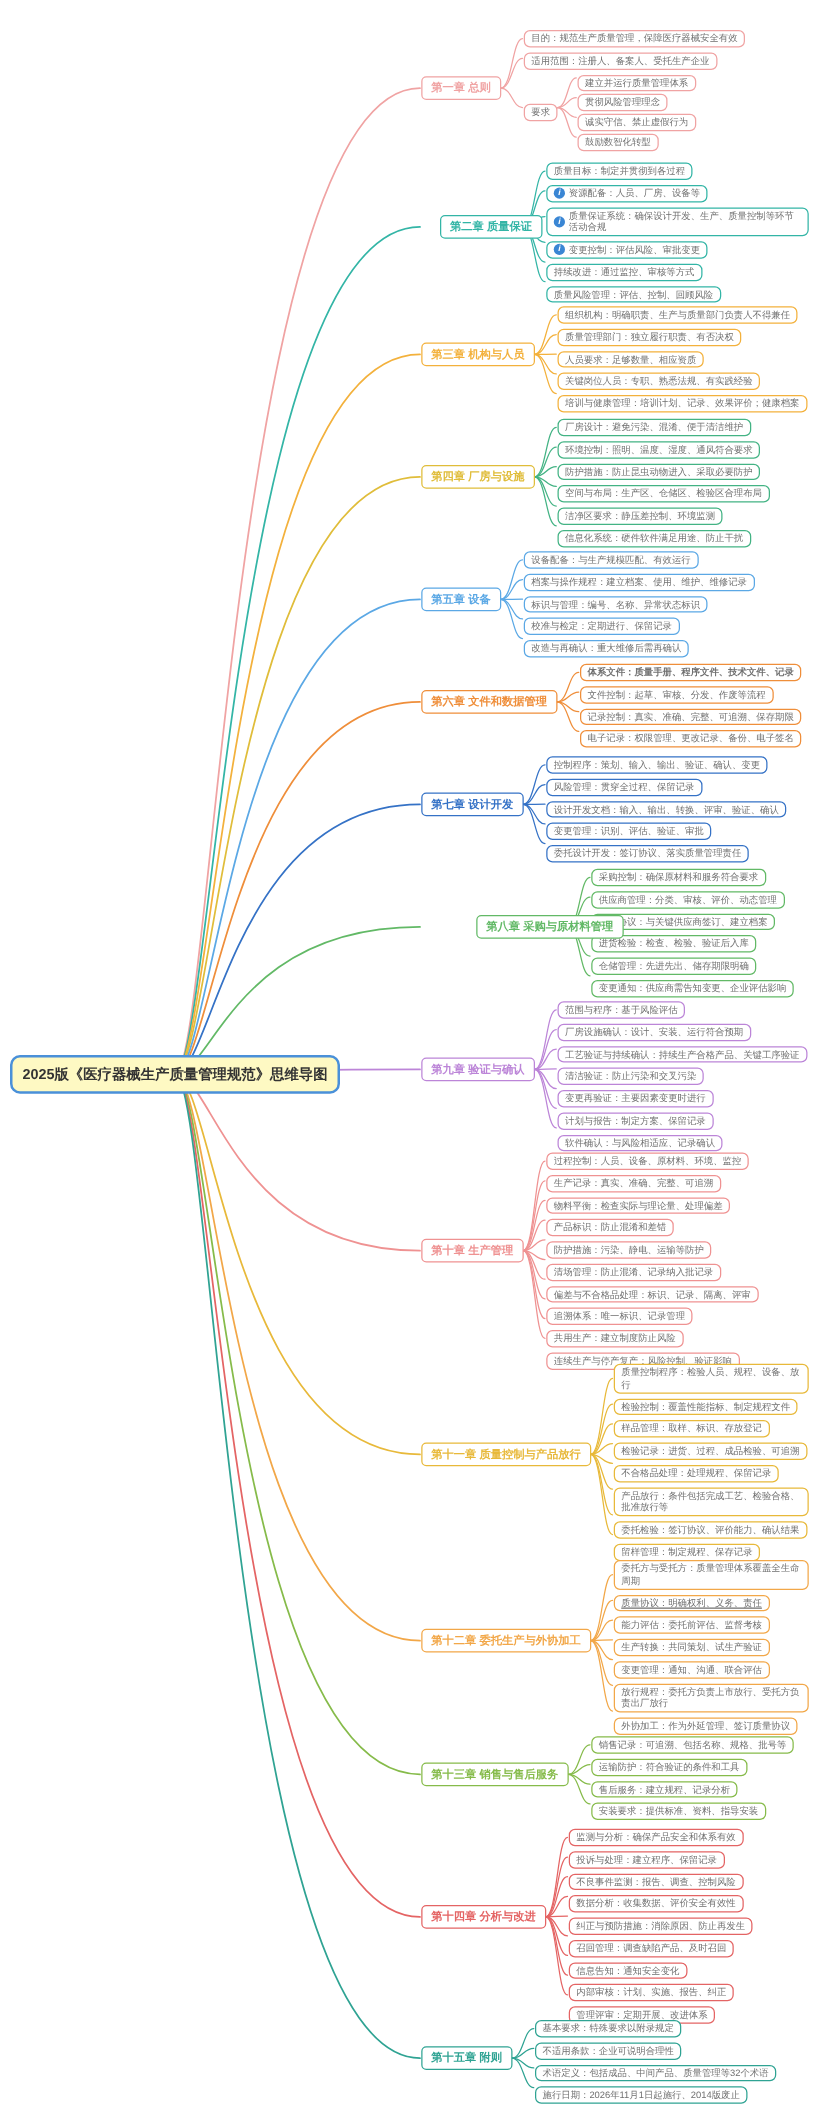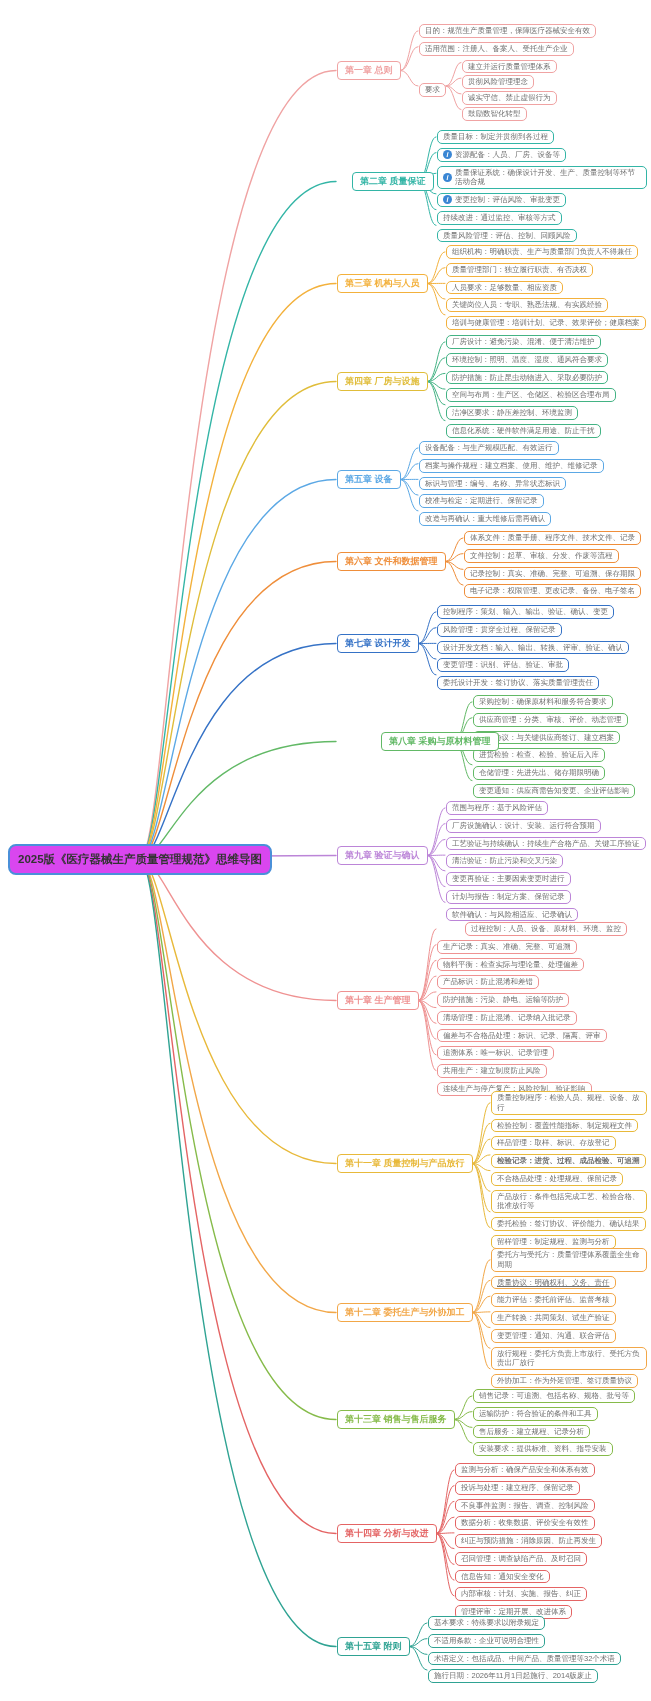--- a/index.html
+++ b/index.html
@@ -7,21 +7,21 @@
     position: relative;
     width: 651px;
     height: 1701px;
     overflow: hidden;
     background: #ffffff;
     font-family: "Liberation Sans", sans-serif;
   }
   #links { position: absolute; left: 0; top: 0; }
   #root-node {
     position: absolute;
-    background: #d946ef;
+    background: #fef9c3;
     border: 2px solid #4a90d9;
     border-radius: 8px;
     padding: 6px 8px;
     font-size: 11.5px;
     font-weight: bold;
     color: #333333;
     white-space: nowrap;
     width: max-content;
     z-index: 5;
   }
@@ -341,21 +341,21 @@
       </div>
       <div class="row">
         <div class="box" style="border-color: rgb(91, 168, 229);">
           <span>改造与再确认：重大维修后需再确认</span>
         </div>
       </div>
     </div>
     <div class="chapter" style="border-color: rgb(91, 168, 229); color: rgb(91, 168, 229); left: 337px; top: 470px;">第五章 设备</div>
     <div class="block" style="left: 464px; width: 183px; top: 531px;">
       <div class="row">
-        <div class="box" style="border-color: rgb(239, 142, 58);">
+        <div class="box" style="border-color: rgb(239, 142, 58); font-weight: bold;">
           <span>体系文件：质量手册、程序文件、技术文件、记录</span>
         </div>
       </div>
       <div class="row">
         <div class="box" style="border-color: rgb(239, 142, 58);">
           <span>文件控制：起草、审核、分发、作废等流程</span>
         </div>
       </div>
       <div class="row">
         <div class="box" style="border-color: rgb(239, 142, 58);">
@@ -463,21 +463,21 @@
       </div>
       <div class="row">
         <div class="box" style="border-color: rgb(188, 133, 216);">
           <span>软件确认：与风险相适应、记录确认</span>
         </div>
       </div>
     </div>
     <div class="chapter" style="border-color: rgb(188, 133, 216); color: rgb(188, 133, 216); left: 337px; top: 846px;">第九章 验证与确认</div>
     <div class="block" style="left: 437px; width: 210px; top: 922px;">
       <div class="row">
-        <div class="box" style="border-color: rgb(239, 146, 146); margin-left: 28px;">
+        <div class="box" style="border-color: rgb(239, 146, 146);">
           <span>过程控制：人员、设备、原材料、环境、监控</span>
         </div>
       </div>
       <div class="row">
         <div class="box" style="border-color: rgb(239, 146, 146);">
           <span>生产记录：真实、准确、完整、可追溯</span>
         </div>
       </div>
       <div class="row">
         <div class="box" style="border-color: rgb(239, 146, 146); align-items: center;">
@@ -531,42 +531,42 @@
         <div class="box" style="border-color: rgb(232, 185, 58);">
           <span>检验控制：覆盖性能指标、制定规程文件</span>
         </div>
       </div>
       <div class="row">
         <div class="box" style="border-color: rgb(232, 185, 58);">
           <span>样品管理：取样、标识、存放登记</span>
         </div>
       </div>
       <div class="row">
-        <div class="box" style="border-color: rgb(232, 185, 58); font-weight: bold;">
+        <div class="box" style="border-color: rgb(232, 185, 58);">
           <span>检验记录：进货、过程、成品检验、可追溯</span>
         </div>
       </div>
       <div class="row">
         <div class="box" style="border-color: rgb(232, 185, 58);">
           <span>不合格品处理：处理规程、保留记录</span>
         </div>
       </div>
       <div class="row">
         <div class="box" style="border-color: rgb(232, 185, 58);">
           <span>产品放行：条件包括完成工艺、检验合格、批准放行等</span>
         </div>
       </div>
       <div class="row">
         <div class="box" style="border-color: rgb(232, 185, 58);">
           <span>委托检验：签订协议、评价能力、确认结果</span>
         </div>
       </div>
       <div class="row">
         <div class="box" style="border-color: rgb(232, 185, 58);">
-          <span>留样管理：制定规程、监测与分析</span>
+          <span>留样管理：制定规程、保存记录</span>
         </div>
       </div>
     </div>
     <div class="chapter" style="border-color: rgb(232, 185, 58); color: rgb(232, 185, 58); left: 337px; top: 1154px;">第十一章 质量控制与产品放行</div>
     <div class="block" style="left: 491px; width: 156px; top: 1248px;">
       <div class="row">
         <div class="box" style="border-color: rgb(242, 167, 72);">
           <span>委托方与受托方：质量管理体系覆盖全生命周期</span>
         </div>
       </div>

